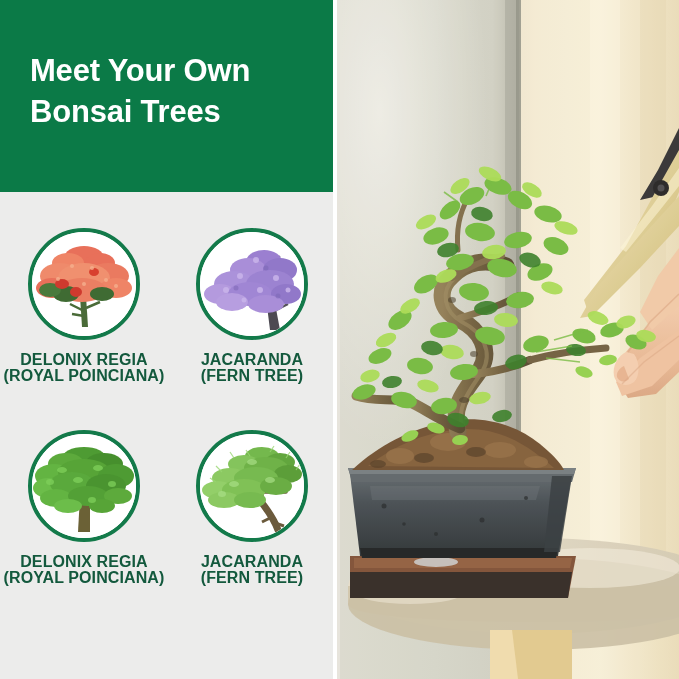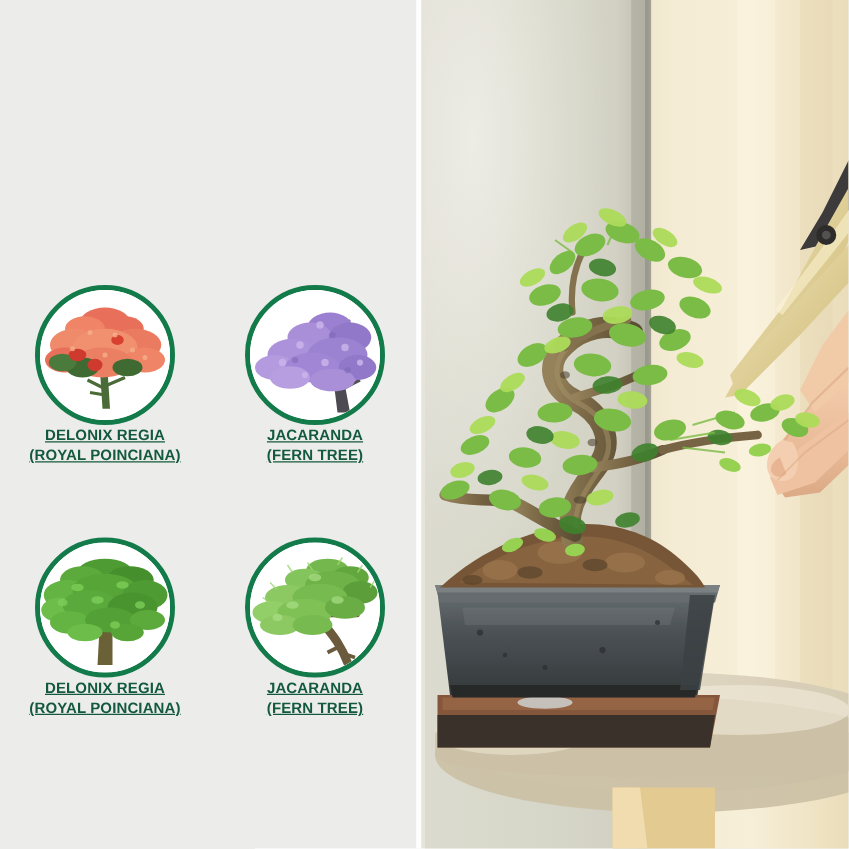--- a/index.html
+++ b/index.html
@@ -46,27 +46,27 @@
     border:4px solid #137a4a;
     margin:0 auto;
     background:#ffffff;
     position:relative;
     overflow:hidden;
     box-sizing:border-box;
   }
   .circle .art{position:absolute;left:0;top:0;width:100%;height:100%;}
 
   .cap{
+    margin-top:12px;
     color:#13593d;
-    font-size:12px;
+    font-size:16px;
     font-weight:bold;
     line-height:16px;
     letter-spacing:0.1px;
     white-space:pre-line;
-    text-decoration:underline;
   }
 
   
   .photo{
     position:absolute;left:340px;top:0;width:339px;height:679px;
     overflow:hidden;
     background:#ded9cd;
   }
   .photo svg{display:block;width:339px;height:679px;}
   .divider{
@@ -77,20 +77,24 @@
     background:#e7e4dc;
   }
 </style>
 </head>
 <body>
 
 <div class="page">
 
   <div class="left-panel">
 
+    <div class="header-band">
+      <div class="header-title">Meet Your Own
+Bonsai Trees</div>
+    </div>
 
     <div class="grid">
 
       <div class="cell c0">
         <div class="circle">
           <svg class="art" viewBox="0 0 104 104">
             <rect x="0" y="0" width="104" height="104" fill="#ffffff"></rect>
             <path d="M50 95 L48 64 L54 64 L56 95 Z" fill="#4a6b38"></path>
             <path d="M50 78 L38 72 M54 76 L68 70 M52 84 L40 82" stroke="#4a6b38" stroke-width="2.5" fill="none"></path>
             <ellipse cx="52" cy="26" rx="20" ry="12" fill="#e8705a"></ellipse>

